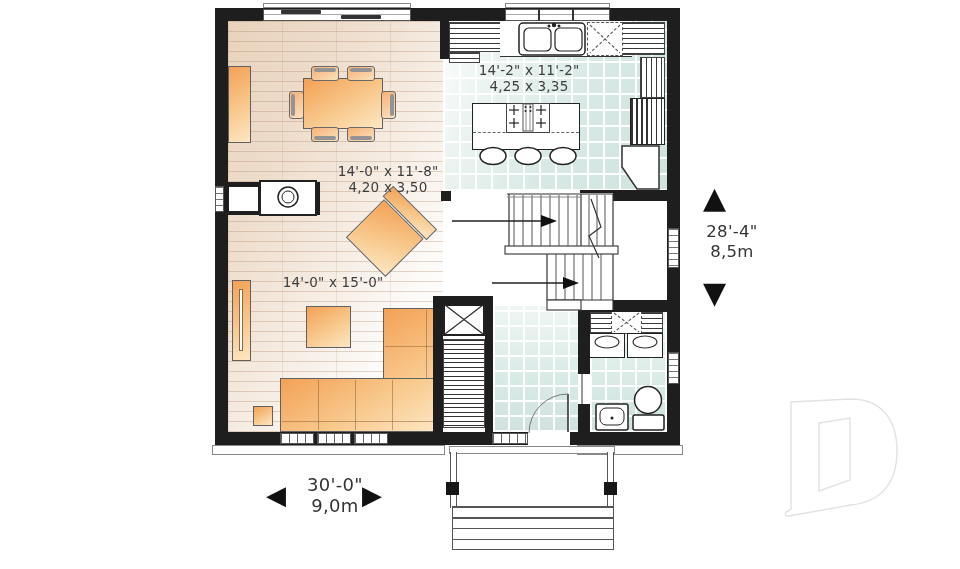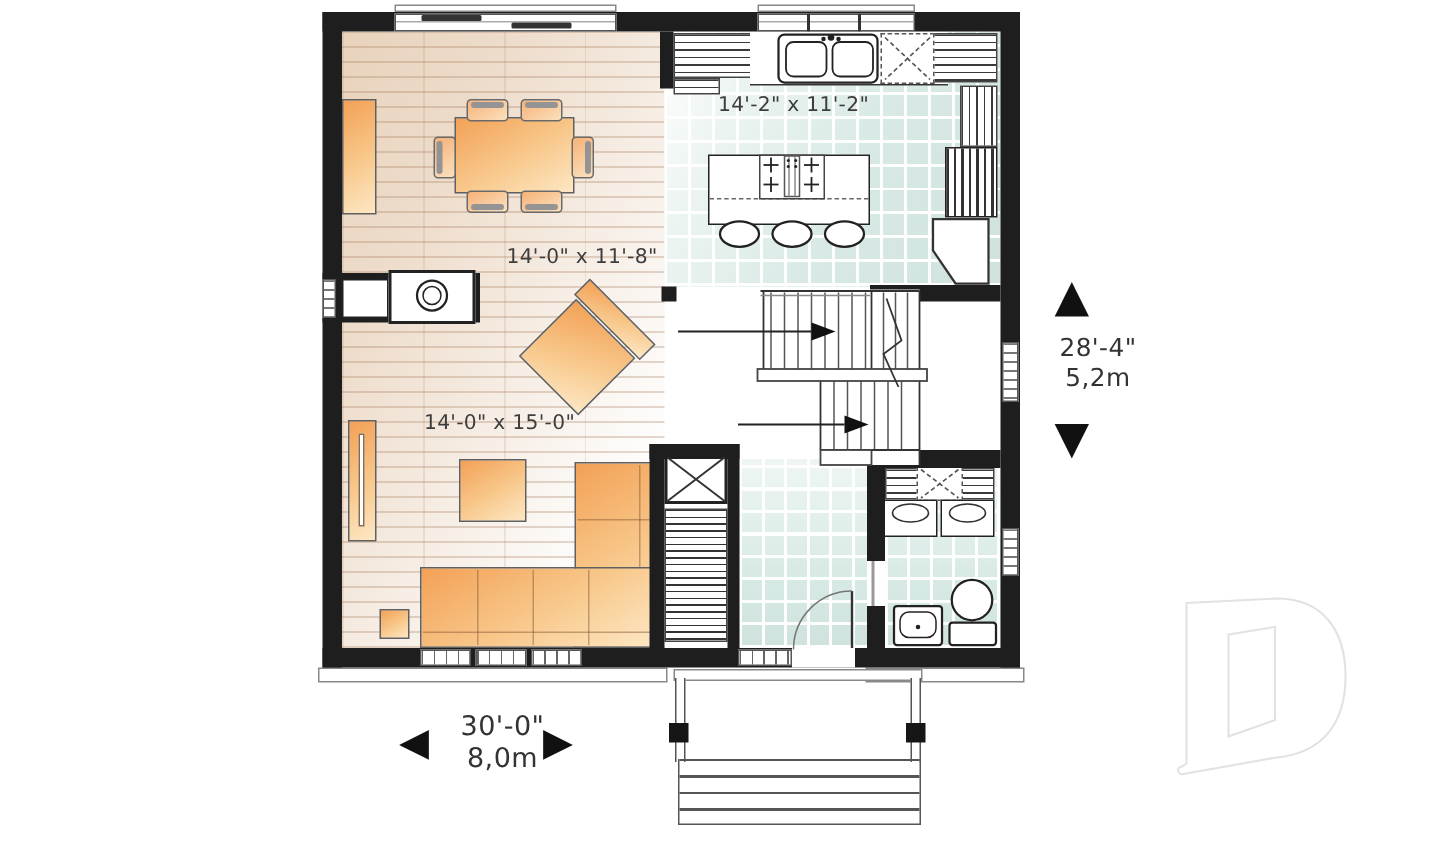--- a/index.html
+++ b/index.html
@@ -275,39 +275,41 @@
       <circle cx="612" cy="418" r="1.5" fill="#222"></circle>
     </g>
     <g>
       <circle cx="648" cy="400" r="13.5" fill="#fff" stroke="#222" stroke-width="1.5"></circle>
       <rect x="633" y="415" width="31" height="15" rx="2" fill="#fff" stroke="#222" stroke-width="1.5"></rect>
     </g>
   </svg>
 
   <div class="room-label" style="left:449px;top:62px;width:160px">
     <div>14'-2" x 11'-2"</div>
+    <div>4,25 x 3,35</div>
   </div>
   <div class="room-label" style="left:308px;top:163px;width:160px">
     <div>14'-0" x 11'-8"</div>
+    <div>4,20 x 3,50</div>
   </div>
   <div class="room-label" style="left:253px;top:274px;width:160px">
     <div>14'-0" x 15'-0"</div>
   </div>
 
   <span class="arrow-glyph" style="left:703px;top:183px;font-size:30px">▲</span>
   <div class="dim-label" style="left:700px;top:222px;width:64px;font-size:16.5px;line-height:20px">
     <div>28'-4"</div>
-    <div>5,2m</div>
+    <div>8,5m</div>
   </div>
   <span class="arrow-glyph" style="left:703px;top:278px;font-size:30px">▼</span>
 
   <span class="arrow-glyph" style="left:266px;top:482px;font-size:26px">◀</span>
   <div class="dim-label" style="left:295px;top:474px;width:80px;font-size:18px;line-height:21px">
     <div>30'-0"</div>
-    <div>8,0m</div>
+    <div>9,0m</div>
   </div>
   <span class="arrow-glyph" style="left:362px;top:482px;font-size:26px">▶</span>
 
   <svg class="logo" style="left:783px;top:392px" width="125" height="128" viewBox="0 0 125 128">
     <path d="M8 10 L68 7 C98 7 114 27 114 59 C114 91 98 110 68 113 L6 124 C2 125 1 120 5 119 L8 117 Z" fill="none" stroke="#e2e2e2" stroke-width="1.4"></path>
     <path d="M36 31 L67 26 L67 88 L36 99 Z" fill="none" stroke="#e2e2e2" stroke-width="1.4"></path>
   </svg>
 
 </div>
 

